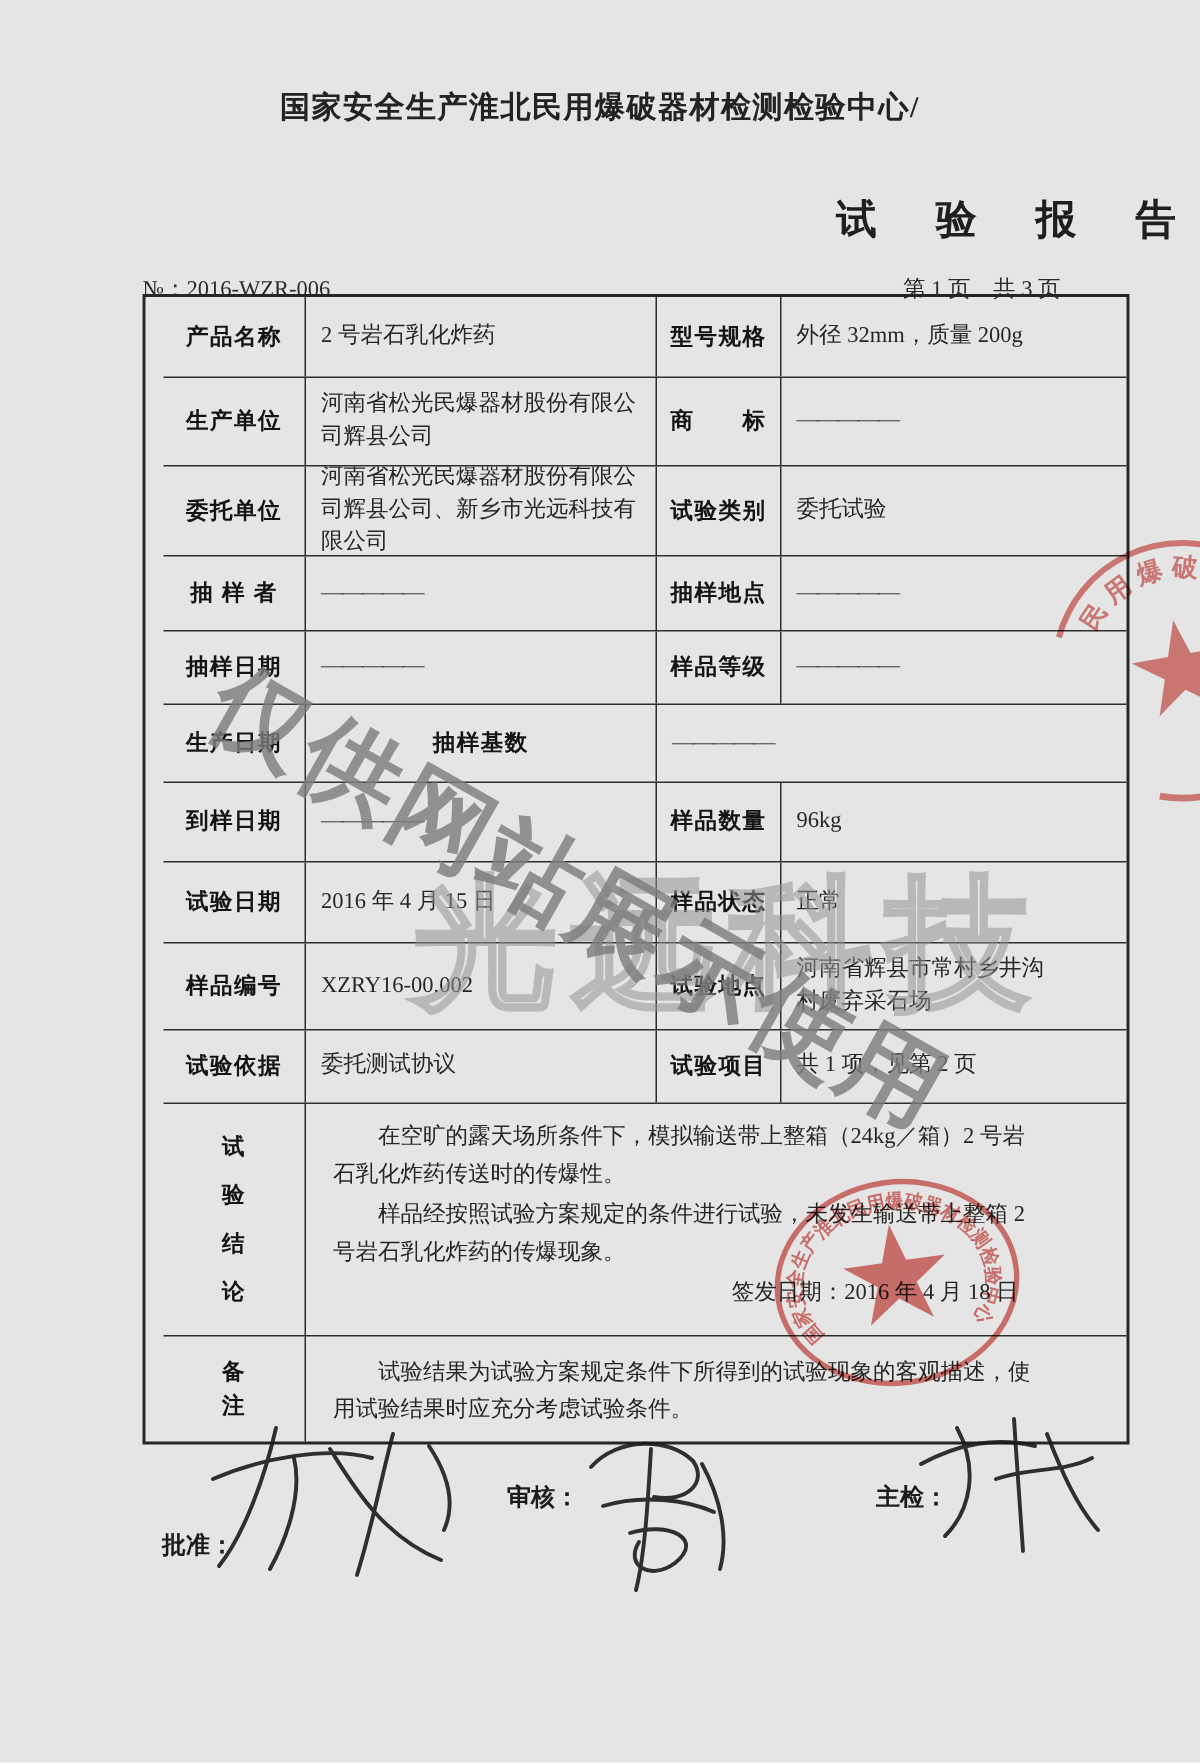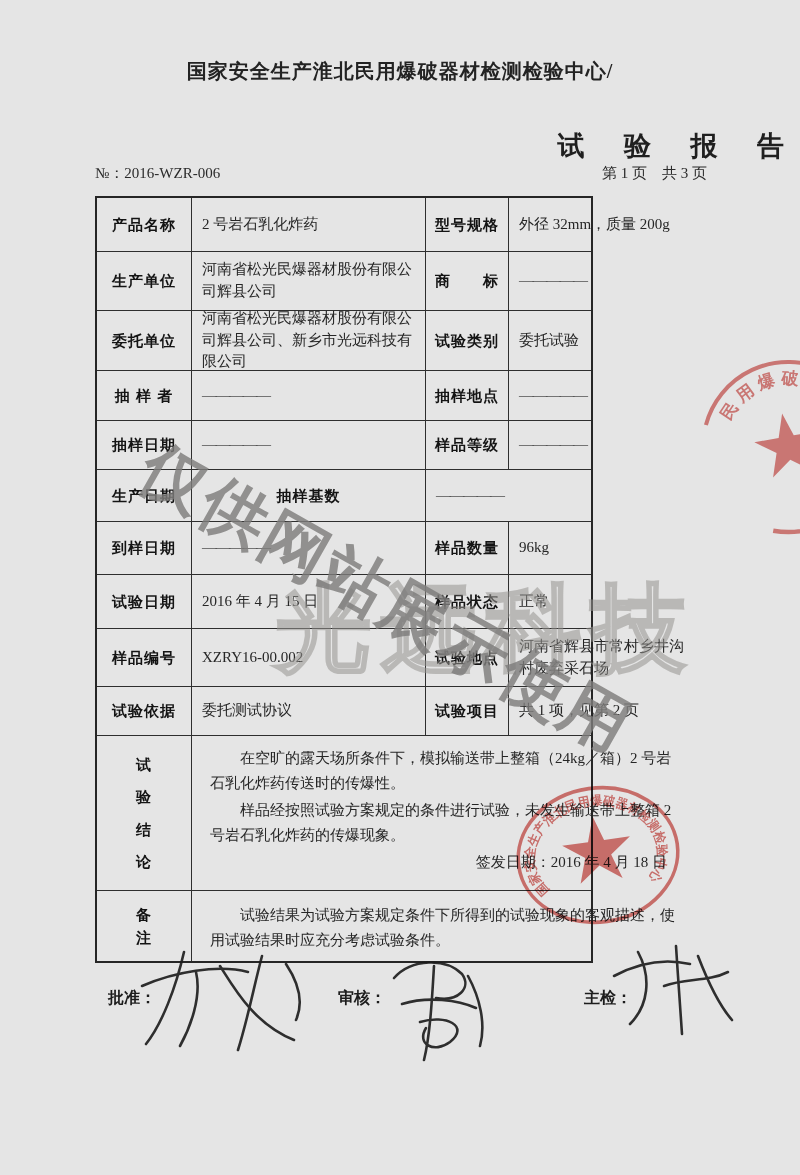--- a/index.html
+++ b/index.html
@@ -6,46 +6,46 @@
   body{background:#ffffff;font-family:"Liberation Sans",sans-serif;}
   .page{position:relative;width:800px;height:1175px;background:#e5e5e5;overflow:hidden;}
 
   
   .hdr{position:absolute;left:0;width:800px;text-align:center;color:#232323;
        font-family:"Liberation Serif",serif;font-weight:bold;font-size:20px;letter-spacing:1px;}
   .hdr1{top:58px;}
   .hdr2{top:92px;}
   .title{position:absolute;top:128px;left:0;width:800px;text-align:right;color:#1f1f1f;
          font-family:"Liberation Sans",sans-serif;font-weight:bold;font-size:27px;letter-spacing:16px;text-indent:16px;}
-  .meta{position:absolute;top:164px;left:95px;width:612px;display:flex;justify-content:space-between;
+  .meta{position:absolute;top:183px;left:95px;width:612px;display:flex;justify-content:space-between;
         font-size:15px;color:#2a2a2a;font-family:"Liberation Serif",serif;}
 
   
-  .tbl{position:absolute;top:196px;left:95px;width:498px;border:2px solid #262626;box-sizing:border-box;z-index:1;}
+  .tbl{position:absolute;top:196px;left:95px;width:658px;border:2px solid #262626;box-sizing:border-box;z-index:1;padding-left:12px;}
   .trow{display:grid;grid-template-columns:95px 234px 83px 194px;border-bottom:1.5px solid #2e2e2e;box-sizing:border-box;}
   .trow.merge{grid-template-columns:95px 511px;}
   .trow.last{border-bottom:none;}
   .c{border-right:1.5px solid #2e2e2e;box-sizing:border-box;display:flex;align-items:center;overflow:hidden;}
   .c.end{border-right:none;}
   .lbl{justify-content:center;font-weight:bold;font-size:15px;color:#141414;letter-spacing:1px;text-align:center;
        font-family:"Liberation Sans",sans-serif;line-height:1.3;}
   .val{padding:3px 10px;font-size:15px;color:#262626;font-family:"Liberation Serif",serif;line-height:1.45;}
   .dash{letter-spacing:-1.5px;color:#4d4d4d;}
   .vlbl{flex-direction:column;justify-content:space-around;padding:12px 0;}
   .vlbl span{display:block;}
   .bigcell{display:block;padding:8px 16px 4px 16px;font-size:15px;color:#262626;
            font-family:"Liberation Serif",serif;line-height:25px;}
   .bigcell p{margin:2px;text-indent:2em;}
   .signdate{text-align:right;padding-right:18px;margin-top:22px;text-indent:0;}
 
   
   .sigrow{position:absolute;top:988px;left:0;width:800px;font-size:16px;font-weight:bold;color:#1c1c1c;
           font-family:"Liberation Sans",sans-serif;}
   .sigrow .sl{position:absolute;}
-  .sl1{left:108px;} .sl2{left:338px;} .sl3{left:584px;}
+  .sl1{left:108px;margin-top:32px;} .sl2{left:338px;} .sl3{left:584px;}
 
   
   .wm-outline{position:absolute;left:276px;top:566px;z-index:3;font-size:95px;font-weight:bold;
               letter-spacing:10px;color:transparent;-webkit-text-stroke:2.5px rgba(150,147,143,0.55);
               font-family:"Liberation Sans",sans-serif;white-space:nowrap;}
   .wm-diag{position:absolute;left:168px;top:424px;z-index:4;font-size:66px;font-weight:bold;letter-spacing:3px;
            color:rgba(126,125,123,0.82);transform:rotate(29.5deg);transform-origin:left top;
            font-family:"Liberation Sans",sans-serif;white-space:nowrap;}
 
   

